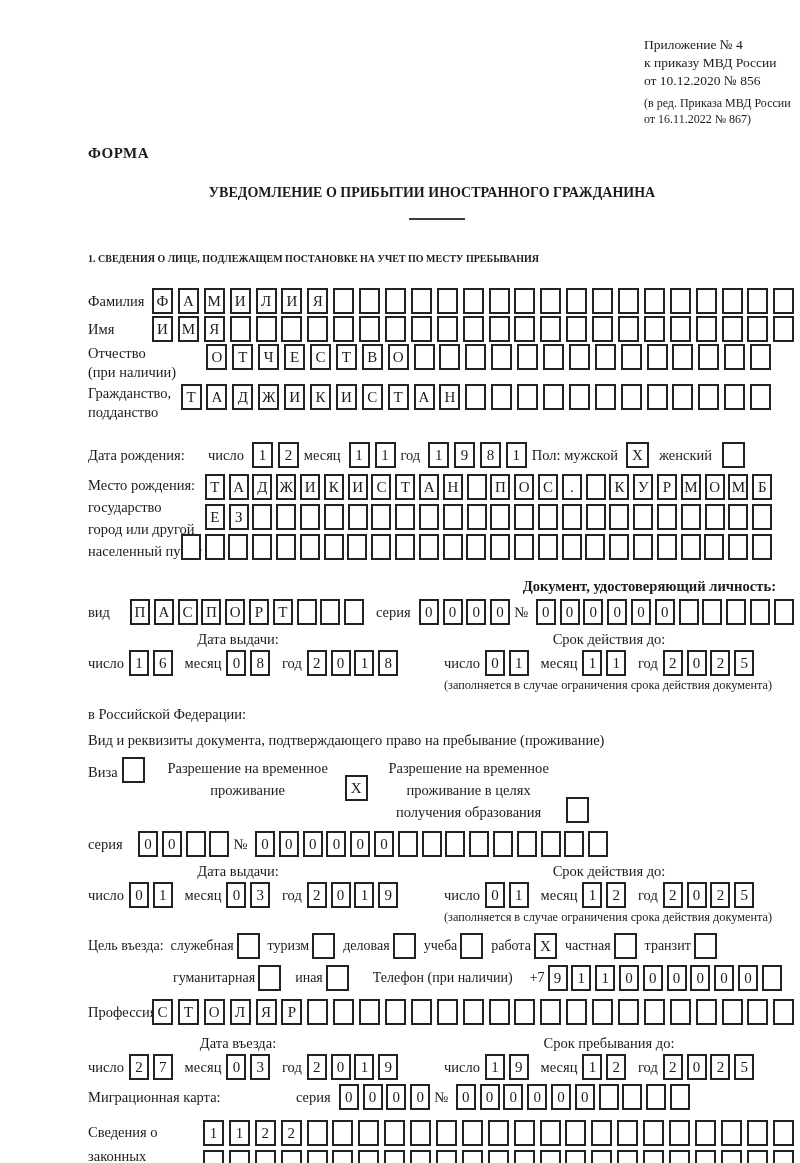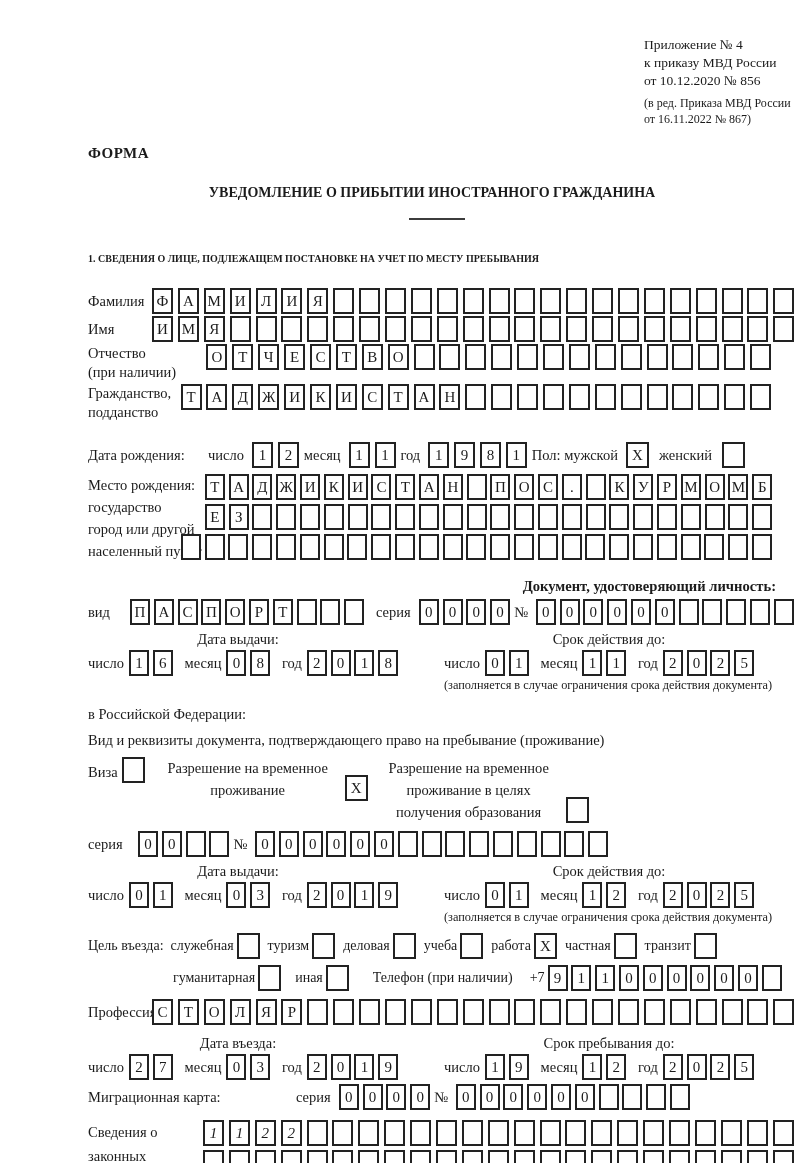--- a/index.html
+++ b/index.html
@@ -47,21 +47,21 @@
   .opt-row{display:flex;align-items:flex-start;margin-top:4px;}
   .opt{display:flex;align-items:flex-end;}
   .opt .olbl{font-size:14.5px;line-height:22px;}
   .opt .wrap{width:182px;text-align:center;}
   .goal-row{display:flex;align-items:flex-end;margin-top:8px;}
   .goal-row .glbl{font-size:14px;line-height:26px;margin-right:3px;flex-shrink:0;}
   .goal-row .box{margin-right:8px;}
 
   .custody{display:flex;margin-top:10px;}
   .custody .labels{width:115px;flex-shrink:0;font-size:14.5px;line-height:24px;}
-  .custody .crow{margin-bottom:4px;font-style:italic;}
+  .custody .crow{margin-bottom:4px;}
 </style>
 </head>
 <body>
 
 <div class="page">
 
   <div class="hdr-right">
     <div>Приложение № 4</div>
     <div>к приказу МВД России</div>
     <div>от 10.12.2020 № 856</div>

